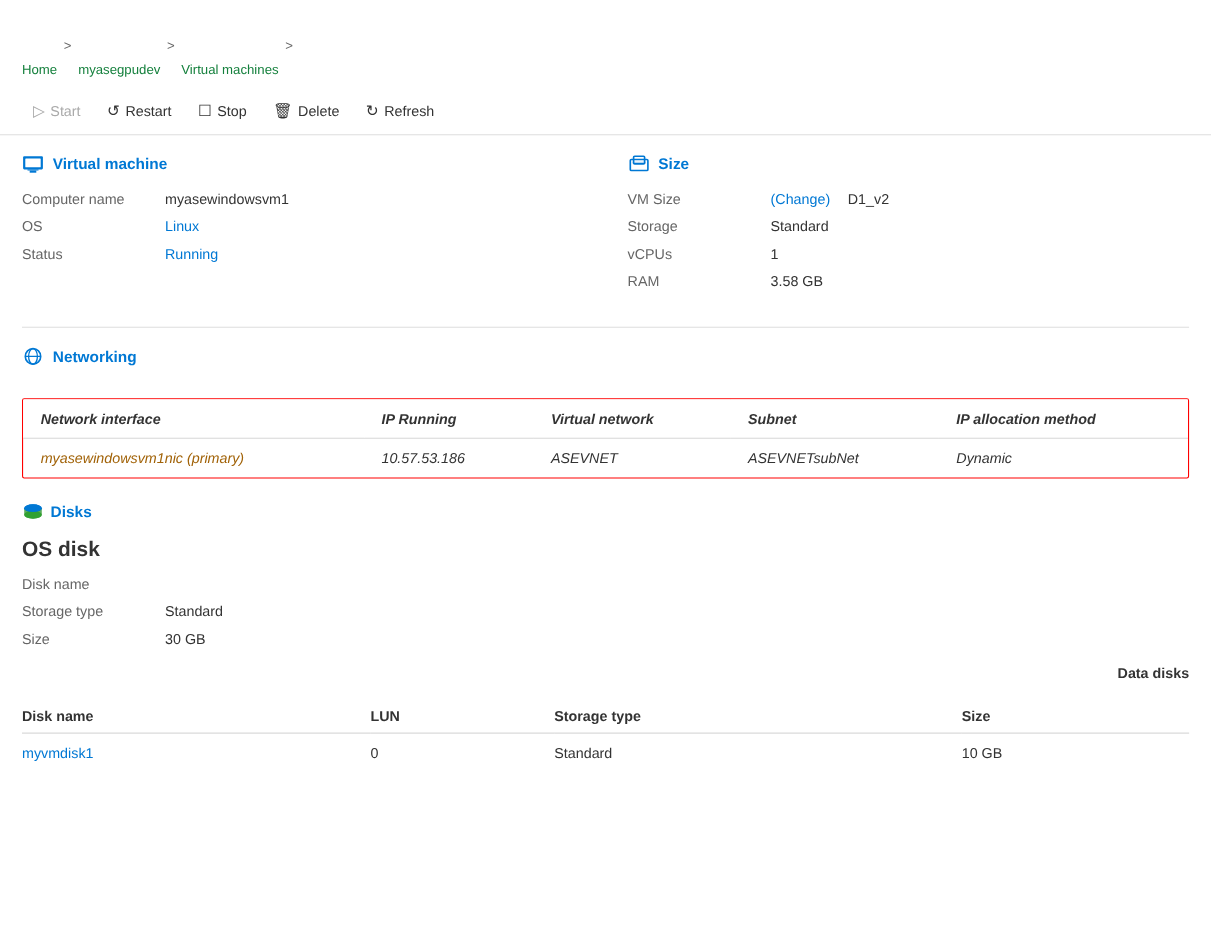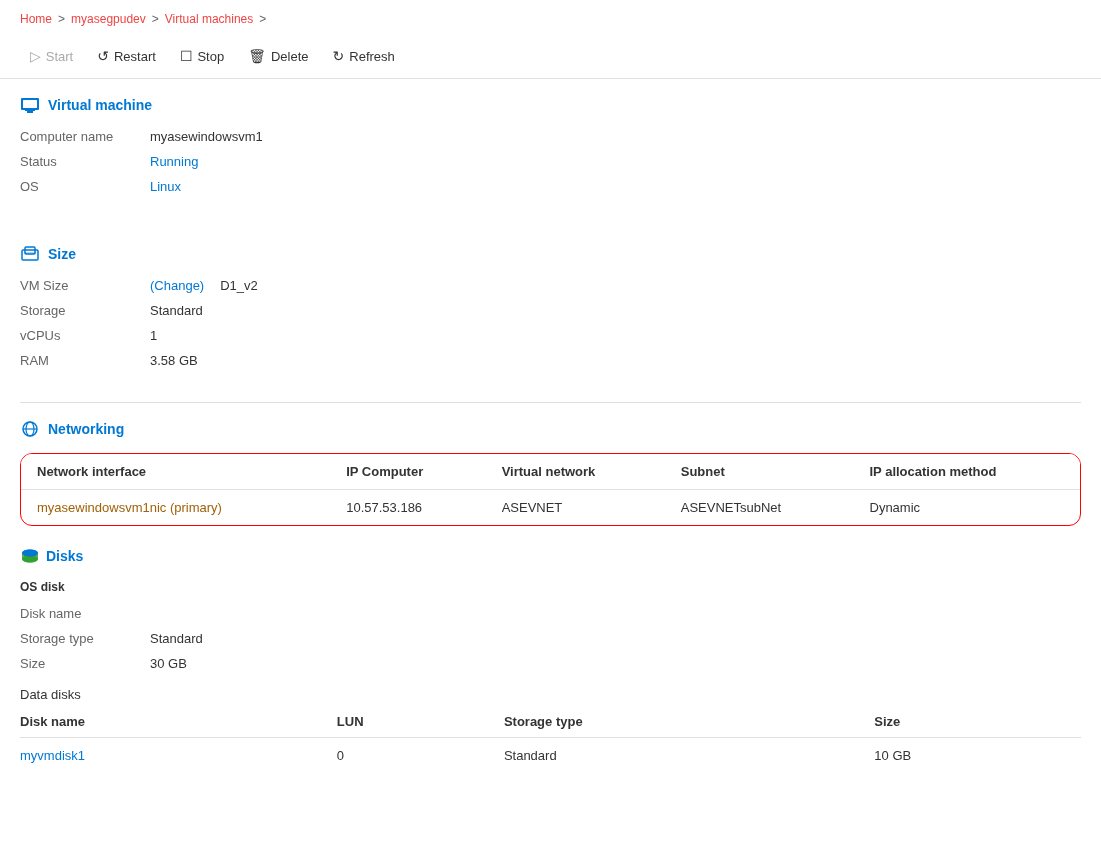--- a/index.html
+++ b/index.html
@@ -3,70 +3,70 @@
   <meta charset="utf-8">
   <style>
     * { box-sizing: border-box; margin: 0; padding: 0; }
     body { font-family: 'Segoe UI', Arial, sans-serif; font-size: 13px; color: #333; background: #fff; }
     
     .container { width: 1101px; min-height: 854px; background: #fff; padding: 0; position: relative; }
     
     
     .breadcrumb { padding: 12px 20px 8px 20px; display: flex; align-items: center; gap: 6px; font-size: 12px; color: #0078d4; }
     .breadcrumb span { color: #666; }
-    .breadcrumb a { color: #ef4444; text-decoration: none; cursor: pointer; }
+    .breadcrumb a { color: #15803d; text-decoration: none; cursor: pointer; margin-top: 44px; }
     
     
     .header { display: flex; align-items: center; padding: 4px 20px 12px 20px; gap: 10px; }
     .header-title { font-size: 26px; font-weight: 600; color: #333; border: 2px solid red; padding: 2px 8px; }
     .header-dots { font-size: 18px; color: #666; cursor: pointer; margin-left: 4px; }
     .close-btn { margin-left: auto; font-size: 16px; color: #666; cursor: pointer; border: none; background: none; }
     
     
     .toolbar { display: flex; align-items: center; padding: 8px 20px; border-bottom: 1px solid #e0e0e0; gap: 4px; }
     .toolbar-btn { display: flex; align-items: center; gap: 5px; padding: 6px 10px; border: none; background: none; color: #333; cursor: pointer; font-size: 13px; font-family: inherit; border-radius: 2px; }
     .toolbar-btn.disabled { color: #aaa; cursor: default; }
     .toolbar-btn .btn-icon { font-size: 14px; }
     
     
     .content { padding: 16px 20px; }
     
     
-    .sections-row { display: flex; gap: 40px; margin-bottom: 24px; flex-direction: column; }
+    .sections-row { display: flex; gap: 40px; margin-bottom: 24px; }
     .section { flex: 1; }
     
     .section-header { display: flex; align-items: center; gap: 8px; margin-bottom: 14px; }
     .section-header-icon { width: 20px; height: 20px; display: flex; align-items: center; justify-content: center; }
     .section-title { font-size: 14px; font-weight: 600; color: #0078d4; }
     
     .field-row { display: flex; margin-bottom: 10px; }
     .field-label { width: 130px; color: #666; font-size: 13px; flex-shrink: 0; }
     .field-value { color: #333; font-size: 13px; }
     .field-value.link { color: #0078d4; cursor: pointer; text-decoration: none; }
     .field-value.status-running { color: #0078d4; }
     
     .size-section .field-row { margin-bottom: 10px; }
     .change-link { color: #0078d4; cursor: pointer; font-size: 13px; }
     
     
     .networking-section { margin-bottom: 20px; }
-    .networking-title { display: flex; align-items: center; gap: 8px; margin-bottom: 14px; }
-    
-    .network-table { border: 1.5px solid red; border-radius: 12px; overflow: hidden; margin-bottom: 20px; width: 100%; }
+    .networking-title { display: flex; align-items: center; gap: 8px; margin-bottom: 28px; }
+    
+    .network-table { border: 1.5px solid red; border-radius: 2px; overflow: hidden; margin-bottom: 20px; width: 100%; font-style: italic; }
     .network-table table { width: 100%; border-collapse: collapse; }
     .network-table th { text-align: left; padding: 10px 16px; font-weight: 600; font-size: 13px; color: #333; border-bottom: 1px solid #e0e0e0; background: #fff; }
     .network-table td { padding: 10px 16px; font-size: 13px; color: #333; }
     .network-table td.link { color: #a16207; cursor: pointer; }
     
     
     .disks-section { }
     .disks-title { display: flex; align-items: center; gap: 6px; margin-bottom: 14px; }
     
-    .os-disk-title { font-weight: 600; font-size: 12px; margin-bottom: 12px; }
-    .data-disks-title { font-weight: 400; font-size: 13px; margin: 16px 0 4px 0; }
+    .os-disk-title { font-weight: 600; font-size: 19px; margin-bottom: 12px; }
+    .data-disks-title { font-weight: 700; font-size: 13px; margin: 16px 0 16px 0; text-align: right; }
     
     .data-disks-table table { width: 100%; border-collapse: collapse; }
     .data-disks-table th { text-align: left; padding: 8px 16px 8px 0; font-weight: 600; font-size: 13px; color: #333; border-bottom: 1px solid #e0e0e0; }
     .data-disks-table td { padding: 10px 16px 10px 0; font-size: 13px; color: #333; }
     .data-disks-table td.link { color: #0078d4; cursor: pointer; }
     .data-disks-table th:first-child, .data-disks-table td:first-child { padding-left: 0; }
 
     .separator { border: none; border-top: 1px solid #e0e0e0; margin: 0 0 16px 0; }
   </style>
 </head>
@@ -122,26 +122,26 @@
             </svg>
           </div>
           <span class="section-title">Virtual machine</span>
         </div>
 
         <div class="field-row">
           <span class="field-label">Computer name</span>
           <span class="field-value">myasewindowsvm1</span>
         </div>
         <div class="field-row">
+          <span class="field-label">OS</span>
+          <a class="field-value link">Linux</a>
+        </div>
+        <div class="field-row">
           <span class="field-label">Status</span>
           <span class="field-value status-running">Running</span>
-        </div>
-        <div class="field-row">
-          <span class="field-label">OS</span>
-          <a class="field-value link">Linux</a>
         </div>
       </div>
 
       <div class="section size-section">
         <div class="section-header">
           <div class="section-header-icon">
             <svg width="20" height="20" viewBox="0 0 20 20">
               <rect x="2" y="6" width="16" height="10" rx="1" fill="none" stroke="#0078d4" stroke-width="1.5"></rect>
               <rect x="5" y="3" width="10" height="7" rx="1" fill="none" stroke="#0078d4" stroke-width="1.5"></rect>
               <rect x="4" y="8" width="12" height="2" fill="#0078d4" opacity="0.3"></rect>
@@ -184,21 +184,21 @@
           </svg>
         </div>
         <span class="section-title">Networking</span>
       </div>
 
       <div class="network-table">
         <table>
           <thead>
             <tr>
               <th>Network interface</th>
-              <th>IP Computer</th>
+              <th>IP Running</th>
               <th>Virtual network</th>
               <th>Subnet</th>
               <th>IP allocation method</th>
             </tr>
           </thead>
           <tbody>
             <tr>
               <td class="link">myasewindowsvm1nic (primary)</td>
               <td>10.57.53.186</td>
               <td>ASEVNET</td>

